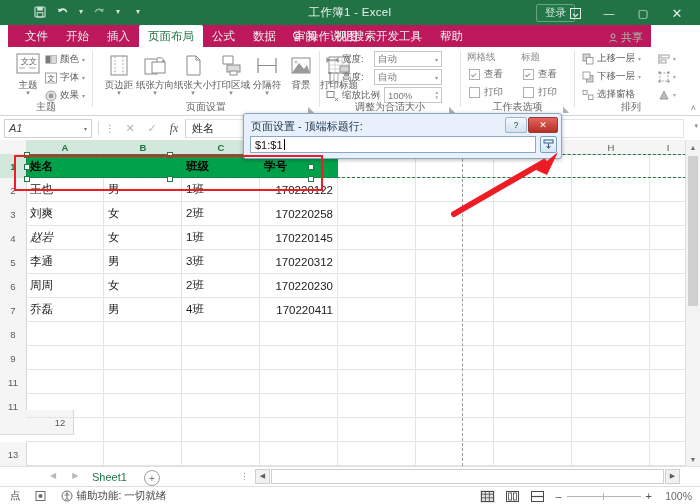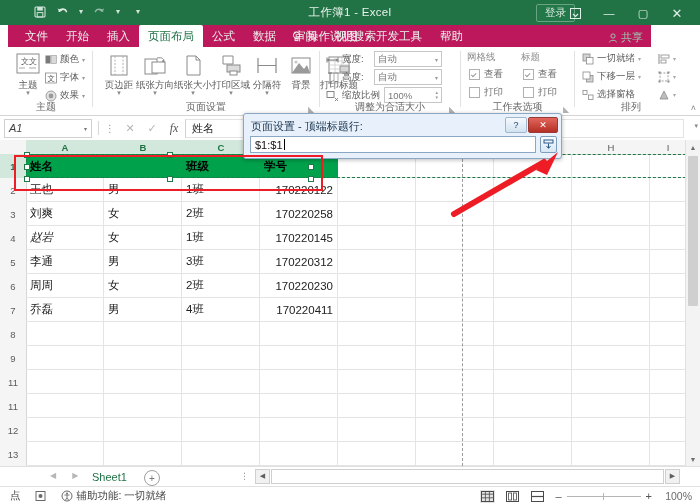--- a/index.html
+++ b/index.html
@@ -428,21 +428,21 @@
     <div class="rsep" style="left:574px;"></div>
 
     <div class="rgroup" style="left:575px;width:112px;">
       <div class="smbtn" style="left:6px;top:5px;">
         <span class="sglyph">
           <svg width="12" height="12" viewBox="0 0 12 12">
               <rect x="1" y="1" width="7" height="7" fill="#d4d4d4" stroke="#8a8a8a" stroke-width=".8"></rect>
               <rect x="4.5" y="4.5" width="6.5" height="6.5" fill="#fff" stroke="#8a8a8a" stroke-width=".8"></rect>
             </svg>
         </span>
-        <span>一切就绪</span>
+        <span>上移一层</span>
         <span style="font-size:6px;color:#aaa;">▾</span>
       </div>
       <div class="smbtn" style="left:6px;top:23px;">
         <span class="sglyph">
           <svg width="12" height="12" viewBox="0 0 12 12">
               <rect x="4.5" y="4.5" width="6.5" height="6.5" fill="#d4d4d4" stroke="#8a8a8a" stroke-width=".8"></rect>
               <rect x="1" y="1" width="7" height="7" fill="#fff" stroke="#8a8a8a" stroke-width=".8"></rect>
             </svg>
         </span>
         <span>下移一层</span>
@@ -525,21 +525,21 @@
     <div class="rowhead" style="top:38px;">2</div>
     <div class="rowhead" style="top:62px;">3</div>
     <div class="rowhead" style="top:86px;">4</div>
     <div class="rowhead" style="top:110px;">5</div>
     <div class="rowhead" style="top:134px;">6</div>
     <div class="rowhead" style="top:158px;">7</div>
     <div class="rowhead" style="top:182px;">8</div>
     <div class="rowhead" style="top:206px;">9</div>
     <div class="rowhead" style="top:230px;">11</div>
     <div class="rowhead" style="top:254px;">11</div>
-    <div class="rowhead" style="top:278px;">12</div>
+    <div class="rowhead" style="top:270px;padding-left:47px;">12</div>
     <div class="rowhead" style="top:302px;">13</div>
 
     <div id="empty-cells">
         <div class="cell" style="left: 26px; top: 14px; width: 78px;"></div>
         <div class="cell" style="left: 104px; top: 14px; width: 78px;"></div>
         <div class="cell" style="left: 182px; top: 14px; width: 78px;"></div>
         <div class="cell" style="left: 260px; top: 14px; width: 78px;"></div>
         <div class="cell" style="left: 338px; top: 14px; width: 78px;"></div>
         <div class="cell" style="left: 416px; top: 14px; width: 78px;"></div>
         <div class="cell" style="left: 494px; top: 14px; width: 78px;"></div>

